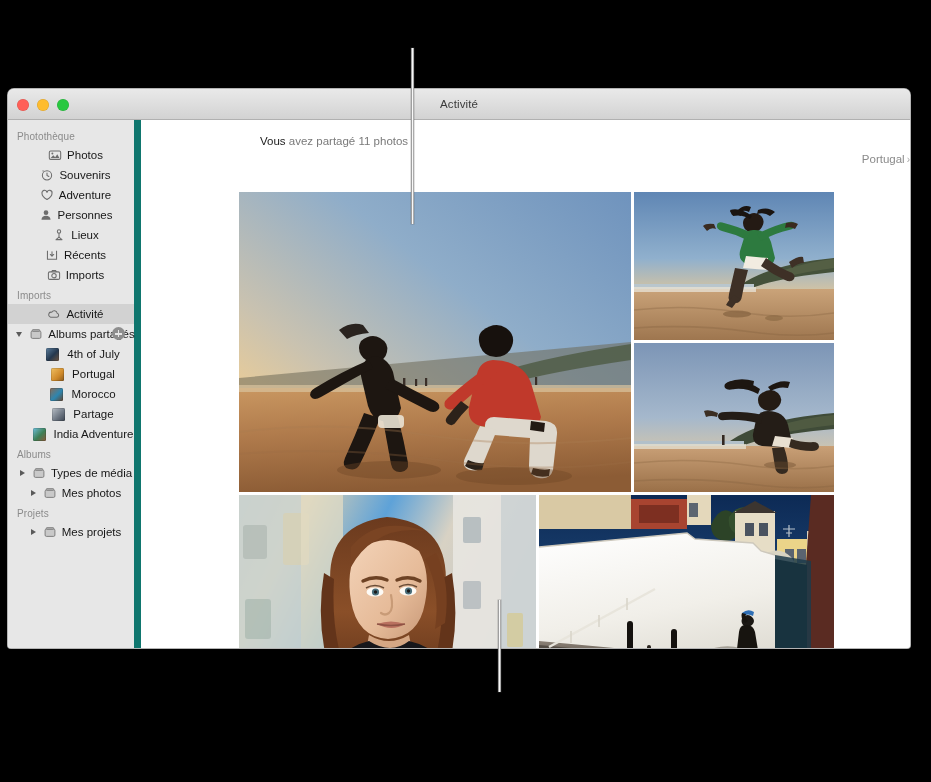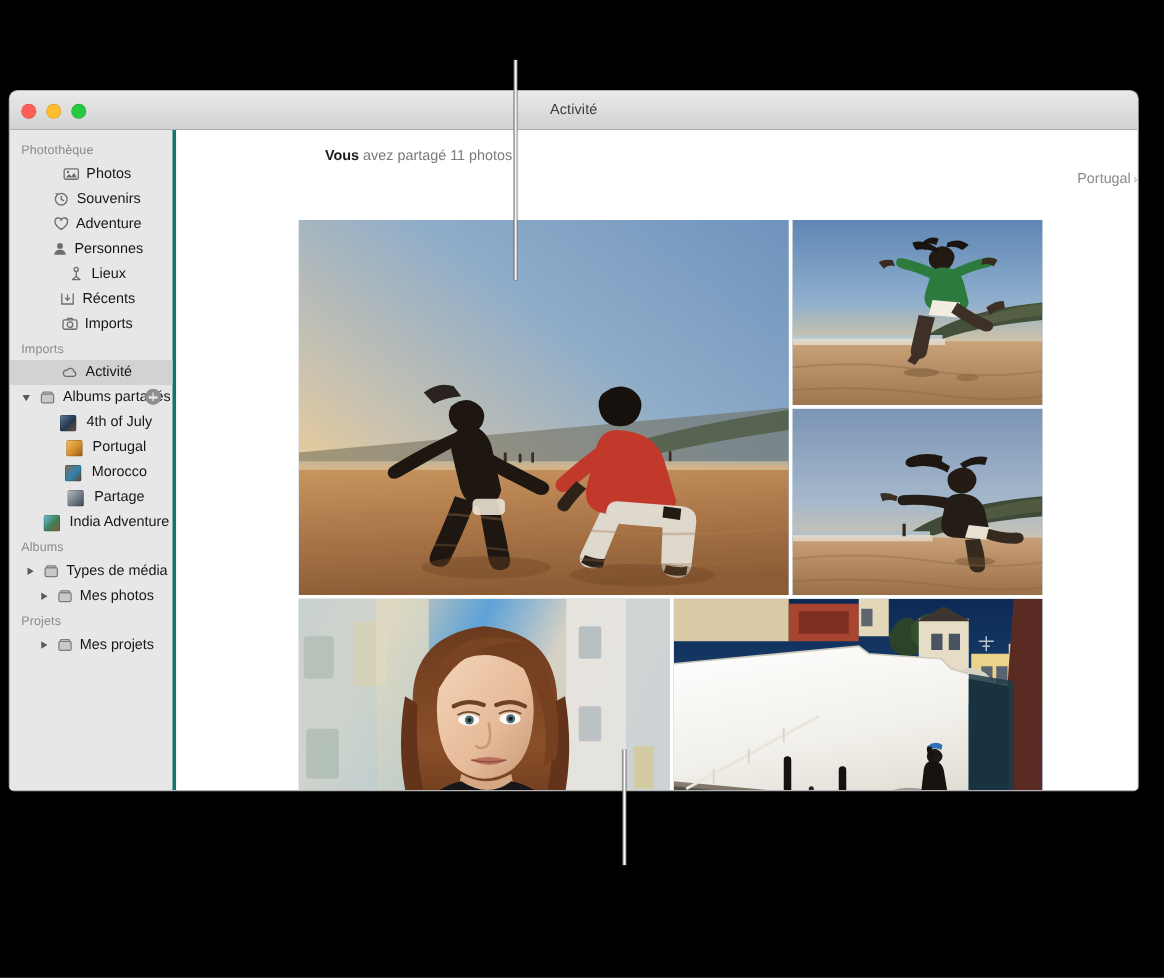--- a/index.html
+++ b/index.html
@@ -18,21 +18,21 @@
     background: linear-gradient(to right, #6e6e6e 0%, #f2f2f2 45%, #ffffff 55%, #7a7a7a 100%);
     z-index: 60;
     box-shadow: 0 0 0 0.5px rgba(90,90,90,.35);
   }
   #callout-top { left: 411px; top: 48px; height: 176px; }
   #callout-bottom { left: 498px; top: 600px; height: 92px; }
 
   
   .window {
     position: absolute;
-    left: 8px; top: 73px;
+    left: 8px; top: 89px;
     width: 902px; height: 559px;
     background: #fff;
     border-radius: 6px 6px 3px 3px;
     overflow: hidden;
     box-shadow: 0 0 0 1px #b4b4b4;
   }
 
   .titlebar {
     position: relative;
     height: 31px;
@@ -49,21 +49,21 @@
     position: absolute; left: 0; right: 0; text-align: center;
     font-size: 11.5px; color: #3b3b3b; letter-spacing: .1px;
   }
 
   .body-row { display: flex; height: 528px; }
 
   
   .sidebar {
     width: 133px; flex: 0 0 133px;
     background: #e7e7e7;
-    border-right: 3px solid #0f766e;
+    border-right: 7px solid #0f766e;
     padding-top: 6px;
     font-size: 11.5px;
     color: #1d1d1d;
     user-select: none;
   }
   .sec-head {
     font-size: 10px; color: #8b8b8b; padding: 5px 0 3px 9px; letter-spacing: .1px;
   }
   .row {
     display: flex; align-items: center; gap: 5px;
@@ -101,21 +101,21 @@
   .addbtn::before, .addbtn::after {
     content: ""; position: absolute; background: #e7e7e7;
   }
   .addbtn::before { left: 3px; top: 6px; width: 7px; height: 1.5px; }
   .addbtn::after  { left: 5.75px; top: 3px; width: 1.5px; height: 7px; }
 
   
   .content { flex: 1; background: #fff; position: relative; overflow: hidden; }
   .feed-head { padding: 14px 0 0 119px; }
   .feed-title { font-size: 11.5px; color: #7a7a7a; line-height: 15px; }
-  .feed-title b { color: #1b1b1b; font-weight: bold; }
+  .feed-title b { color: #1b1b1b; font-weight: normal; }
   .feed-sub {
     font-size: 11.5px; color: #8a8a8a; line-height: 16px; margin-top: 2px; text-align: right;
   }
   .chev { color: #a9a9a9; font-size: 10px; margin-left: 2px; }
 
   .grid {
     position: absolute; left: 98px; top: 72px;
     width: 595px;
   }
   .grid-row { display: flex; gap: 3px; margin-bottom: 3px; }

